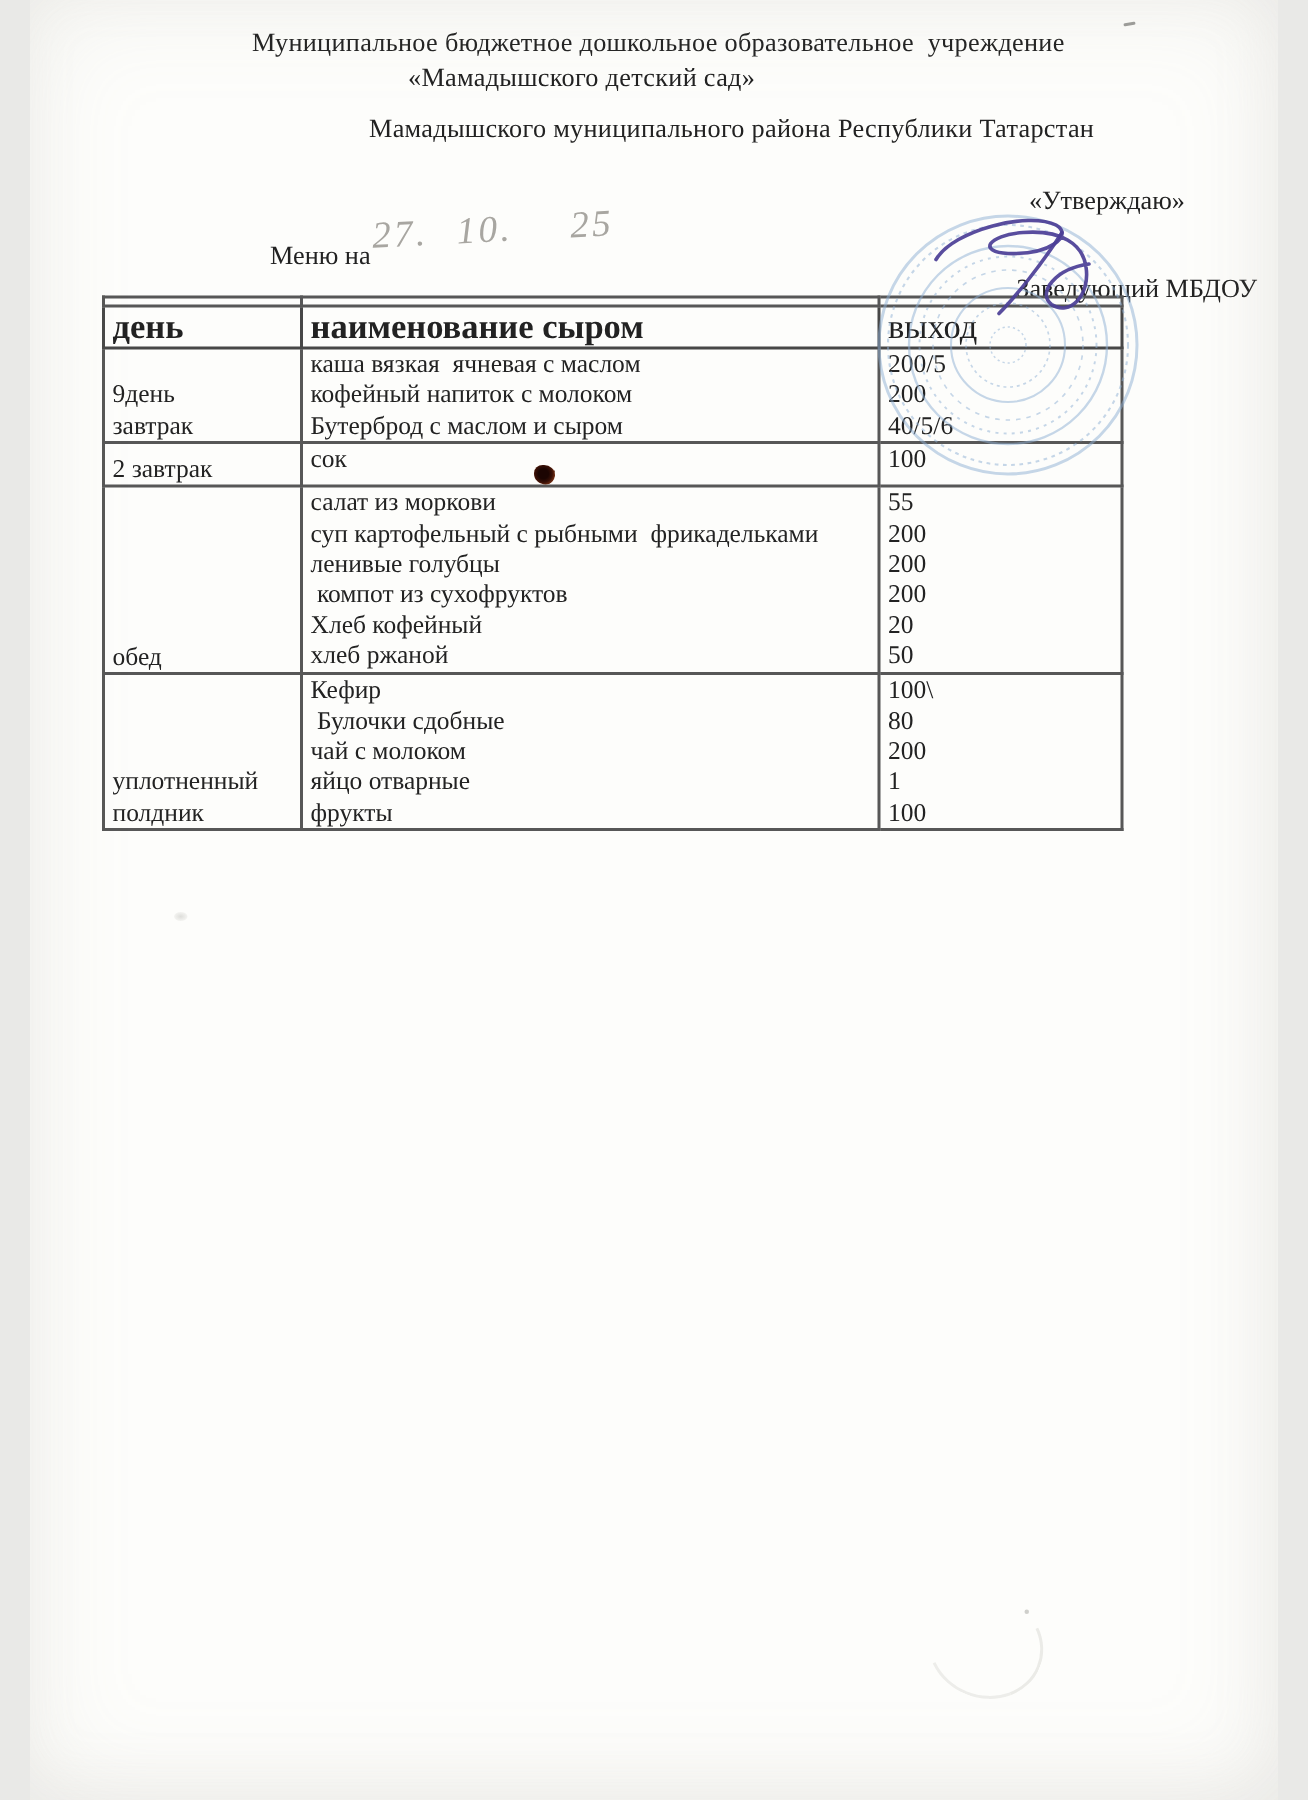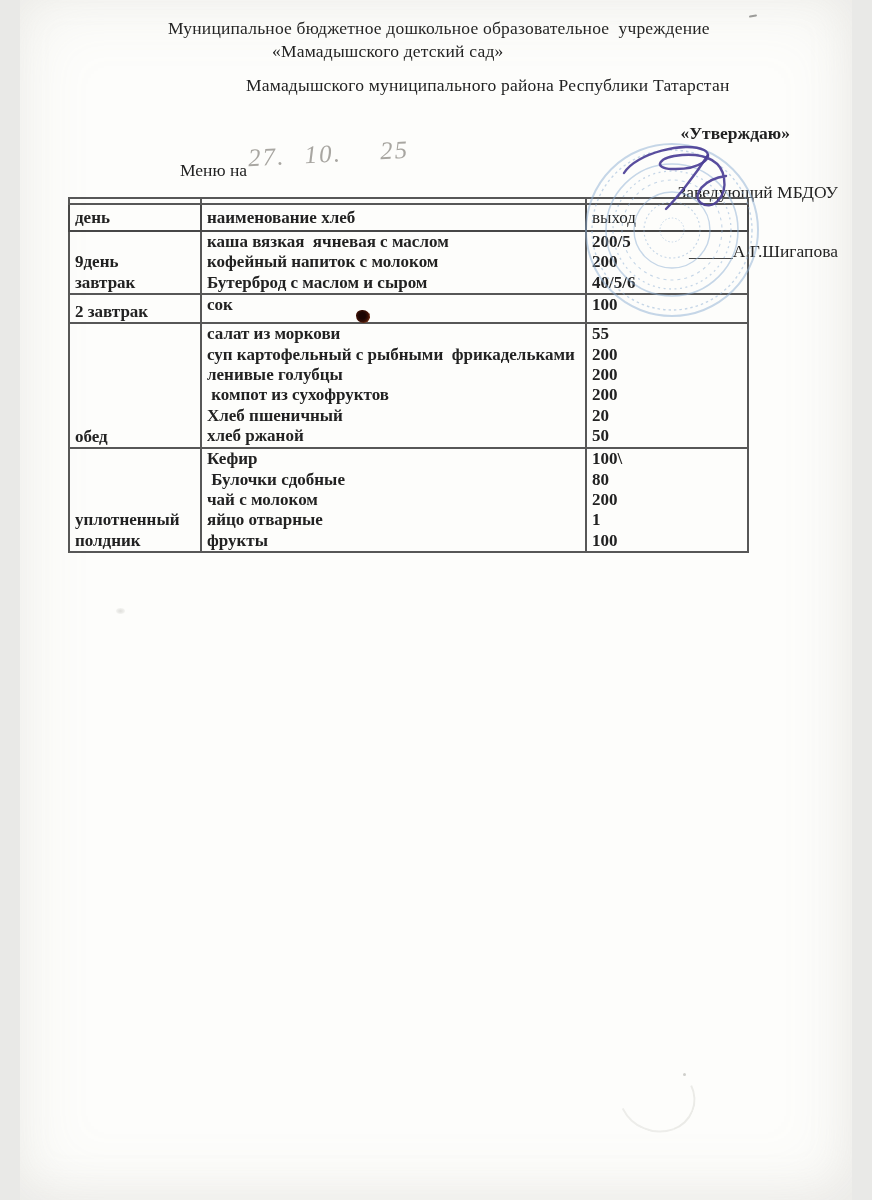--- a/index.html
+++ b/index.html
@@ -9,42 +9,42 @@
     font-family:"Liberation Serif", serif; color:#222;
     --stamp:#8fb0d4; --sig:#4b3e96; --ink:#3a1006; --pencil:#a8a6a1;
   }
   .page::after {
     content:""; position:absolute; inset:0; pointer-events:none; z-index:20;
     box-shadow: inset 0 0 70px rgba(168,166,158,.16), inset -6px -10px 40px rgba(172,170,162,.10);
   }
   .hline { position:absolute; font-size:17.5px; white-space:pre; letter-spacing:.2px; }
   .approval { position:absolute; left:560px; top:85px; width:258px; text-align:right;
               font-size:17.5px; line-height:19.6px; white-space:pre; }
-  .approval .pad-r { padding-right:48px;font-weight:bold; }
+  .approval .pad-r { padding-right:48px; }
   .menu-label { position:absolute; left:148px; top:160px; font-size:17.5px;margin-left:12px; }
   .hand-date {
     position:absolute; left:228px; top:140px; font-size:25px; font-style:italic;
     color:var(--pencil); letter-spacing:2px; word-spacing:11px;
     transform:rotate(-3deg); white-space:pre;
   }
   
   .menu-table {
     position:absolute; left:48px; top:197px; width:679px; z-index:1;
     border-collapse:collapse; table-layout:fixed; font-size:17px;
   }
   .menu-table th, .menu-table td {
     border:2px solid #575757; padding:0; text-align:left; font-weight:normal;
   }
   .sliver td { height:4px; }
-  .hdr th { height:25px; vertical-align:middle; padding-left:5px; font-size:17px;
+  .hdr th { height:25px; vertical-align:middle; padding-left:5px; font-size:23px;
             border-color:#474747; }
   .hdr th.b { font-weight:bold; }
   .meal-cell { vertical-align:bottom; padding-bottom:3px; }
   .dish-cell, .portion-cell { vertical-align:top; padding-top:1px; }
-  .line { line-height:20.4px; white-space:pre; padding-left:5px;font-weight:bold; }
+  .line { line-height:20.4px; white-space:pre; padding-left:5px; }
   .r0 { height:61px; } .r1 { height:29px;margin-left:19px; } .r2 { height:125px; } .r3 { height:97px; }
   
   .stamp { position:absolute; left:562px; top:140px; z-index:5; opacity:.5; }
   .stamp circle { fill:none; stroke:var(--stamp); }
   .signature { position:absolute; left:592px; top:133px; z-index:6; }
   .signature path { fill:none; stroke:var(--sig); stroke-width:2.4; stroke-linecap:round; opacity:.92; }
   
   .artifact { position:absolute; z-index:7; }
   .ink-blot {
     left:336px; top:310px; width:14px; height:13px; border-radius:46% 58% 50% 62%;
@@ -65,21 +65,20 @@
 
 <div class="page" style="--stamp: #8fb0d4; --sig: #4b3e96; --ink: #3a1006; --pencil: #a8a6a1;">
 
   <div class="hline" style="left:148px; top:18px;">Муниципальное бюджетное дошкольное образовательное  учреждение</div>
   <div class="hline" style="left:252px; top:41px;">«Мамадышского детский сад»</div>
   <div class="hline" style="left:226px; top:63px;margin-top:12px;">Мамадышского муниципального района Республики Татарстан</div>
 
   <div class="approval">
     <div class="pad-r">«Утверждаю»</div>
     <div>Заведующий МБДОУ</div>
-    <div>_____А.Г.Шигапова</div>
   </div>
 
   <svg class="stamp" width="180" height="180" viewBox="0 0 180 180">
     <circle cx="90" cy="90" r="86" stroke-width="2"></circle>
     <circle cx="90" cy="90" r="80" stroke-width="1.4" stroke-dasharray="2.5 3"></circle>
     <circle cx="90" cy="90" r="66" stroke-width="1.6"></circle>
     <circle cx="90" cy="90" r="59" stroke-width="1.3" stroke-dasharray="2 3.5"></circle>
     <circle cx="90" cy="90" r="50" stroke-width="1.1" stroke-dasharray="3 4"></circle>
     <circle cx="90" cy="90" r="38" stroke-width="1.4"></circle>
     <circle cx="90" cy="90" r="28" stroke-width="1.1" stroke-dasharray="2 2.5"></circle>
@@ -101,21 +100,21 @@
         <col style="width:162px">
       </colgroup>
     <tbody>
         <tr class="sliver">
       <td></td>
           <td></td>
           <td></td>
     </tr>
     <tr class="hdr">
       <th class="b">день</th>
-      <th class="b">наименование хлеб</th>
+      <th class="b">наименование сыром</th>
       <th>выход</th>
     </tr>
     </tbody>
       <tbody>
         <tr class="r0">
           <td class="meal-cell">
             <div class="line">9день</div>
             <div class="line">завтрак</div>
           </td>
           <td class="dish-cell">
@@ -142,21 +141,21 @@
         </tr>
         <tr class="r2">
           <td class="meal-cell">
             <div class="line">обед</div>
           </td>
           <td class="dish-cell">
             <div class="line">салат из моркови</div>
             <div class="line">суп картофельный с рыбными  фрикадельками</div>
             <div class="line">ленивые голубцы</div>
             <div class="line"> компот из сухофруктов</div>
-            <div class="line">Хлеб пшеничный</div>
+            <div class="line">Хлеб кофейный</div>
             <div class="line">хлеб ржаной</div>
           </td>
           <td class="portion-cell">
             <div class="line">55</div>
             <div class="line">200</div>
             <div class="line">200</div>
             <div class="line">200</div>
             <div class="line">20</div>
             <div class="line">50</div>
           </td>

